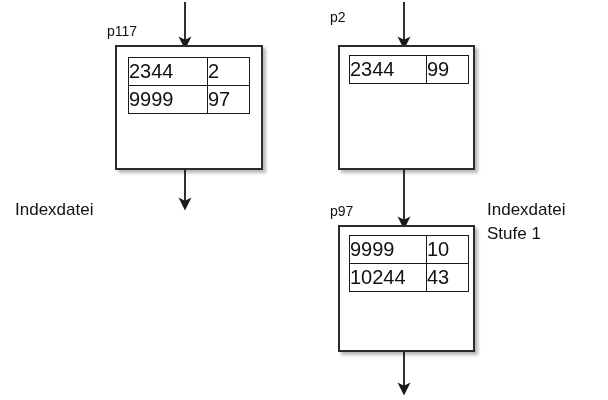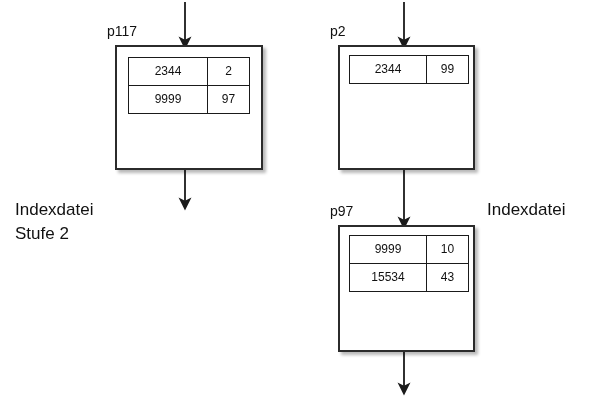--- a/index.html
+++ b/index.html
@@ -36,34 +36,34 @@
   
   .block-label {
     position: absolute;
     font-size: 14px;
     font-weight: 400;
     letter-spacing: 0px;
     color: #111111;
     white-space: nowrap;
   }
   #label-p117 { left: 107px; top: 23px; }
-  #label-p2   { left: 330px; top: 23px; }
+  #label-p2   { left: 330px; top: 9px; }
   #label-p97  { left: 330px; top: 203px; }
 
   
   .index-table {
     position: absolute;
     border-collapse: collapse;
     background: #ffffff;
     table-layout: fixed;
   }
   .index-table td {
     border: 1.5px solid #1a1a1a;
-    text-align: center;
-    font-size: 12px;
+    text-align: left;
+    font-size: 20px;
     font-family: "Liberation Sans", sans-serif;
     color: #111111;
     padding: 0;
     height: 27px;
     line-height: 27px;
   }
   .index-table td.col-key { width: 78px; }
   .index-table td.col-val { width: 41px; }
 
   #table-p117 { left: 128px; top: 57px; }
@@ -160,28 +160,28 @@
 
   <div class="page-block" id="block-p97"></div>
 
   <table class="index-table" id="table-p97">
     <tbody>
       <tr>
         <td class="col-key">9999</td>
         <td class="col-val">10</td>
       </tr>
       <tr>
-        <td class="col-key">15534</td>
+        <td class="col-key">10244</td>
         <td class="col-val">43</td>
       </tr>
     </tbody>
   </table>
 
   <div class="side-caption" id="caption-level2">
     <div>Indexdatei</div>
-    <div>Stufe 2</div>
   </div>
 
   <div class="side-caption" id="caption-level1">
     <div>Indexdatei</div>
+    <div>Stufe 1</div>
   </div>
 
 </div>
 
 </body></html>

